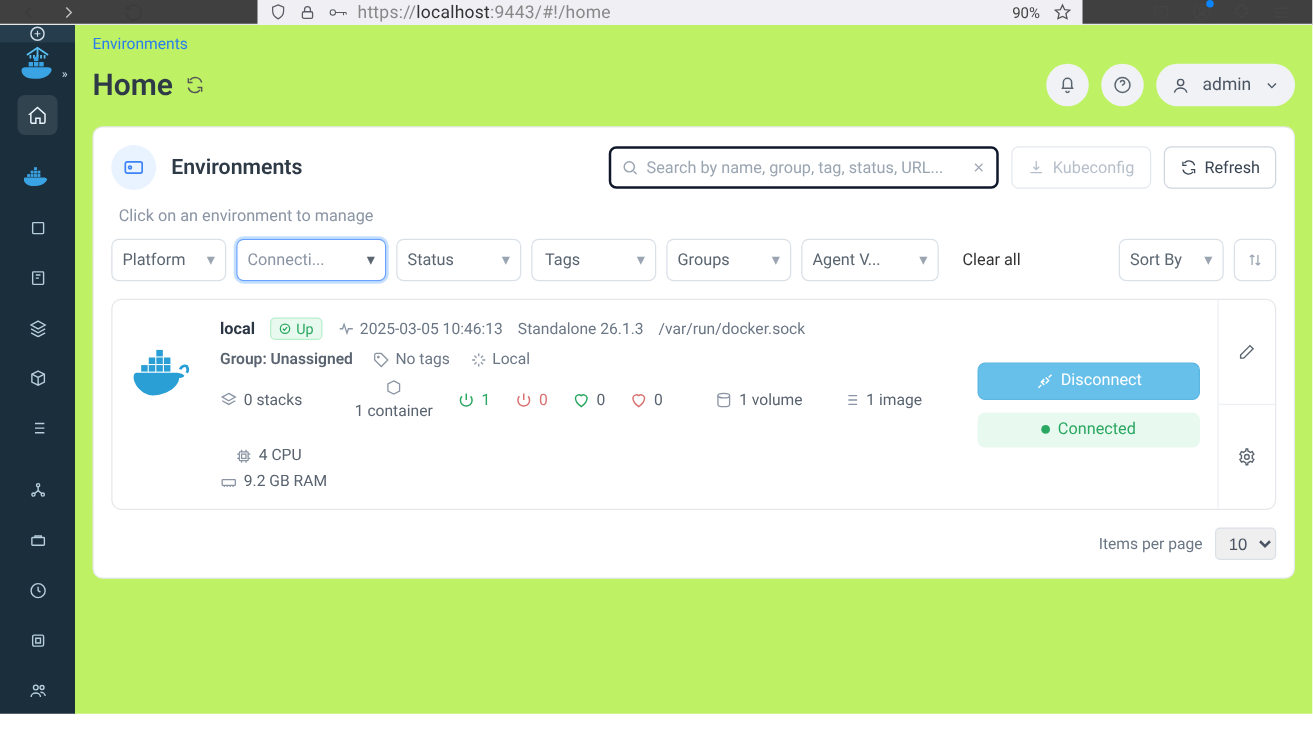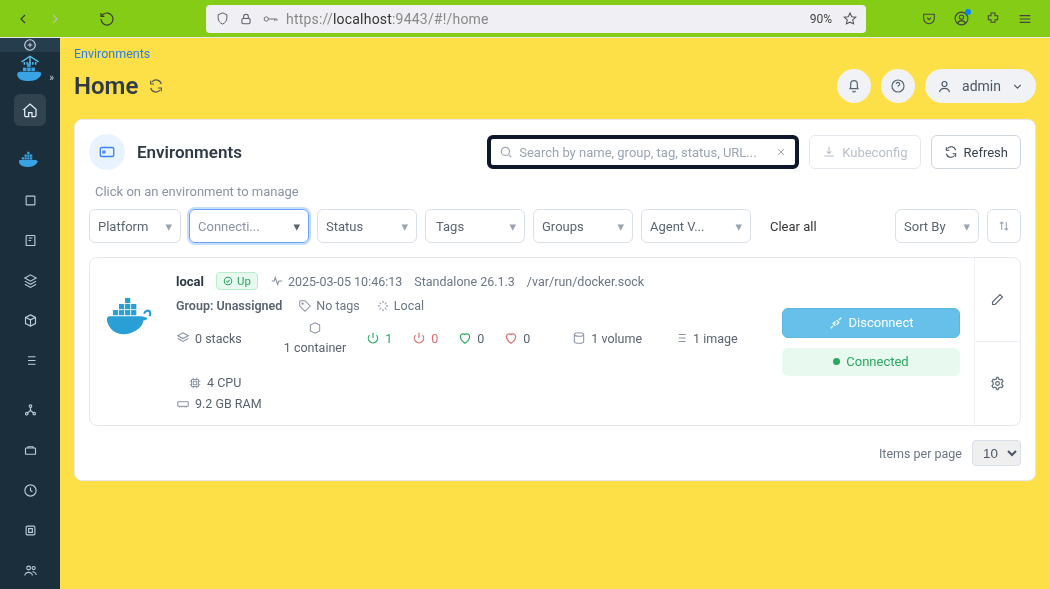--- a/index.html
+++ b/index.html
@@ -1,20 +1,20 @@
 <!DOCTYPE html>
 <html><head>
 <meta charset="utf-8">
 <style>
   * { box-sizing: border-box; margin: 0; padding: 0; }
   html, body { width: 1050px; height: 589px; overflow: hidden; font-family: -apple-system, BlinkMacSystemFont, "Segoe UI", Roboto, sans-serif; font-size: 13px; color: #333; }
   svg { display: block; }
 
   
-  .browser-bar { height: 38px; display: flex; align-items: center; padding: 0 10px; background: #84cc16; border-bottom: 1px solid #e8e8e8; gap: 6px; }
+  .browser-bar { height: 20px; display: flex; align-items: center; padding: 0 10px; background: #404040; border-bottom: 1px solid #e8e8e8; gap: 6px; }
   .nav-btn { width: 26px; height: 26px; display: flex; align-items: center; justify-content: center; color: #3b3b3b; border-radius: 4px; }
   .nav-btn.disabled { color: #bdbdbd; }
   .url-bar { flex: 0 0 auto; width: 660px; height: 28px; margin-left: 80px; background: #f0f0f4; border-radius: 4px; display: flex; align-items: center; padding: 0 8px; gap: 8px; color: #777; }
   .url-bar .lock, .url-bar .shield, .url-bar .key { width:16px; height:16px; display:flex; align-items:center; justify-content:center; color:#5b5b66;}
   .url-text { font-size: 14px; letter-spacing: 0.2px; color:#888;}
   .url-text .host { color:#333; }
   .url-right { margin-left: auto; display:flex; gap:10px; align-items:center; color:#555;}
   .zoom { font-size:12px; color:#444; }
   .star { font-size:16px; color:#555;}
   .chrome-right { margin-left: auto; display: flex; gap: 14px; align-items: center; padding-right:6px;}
@@ -27,37 +27,37 @@
   .sidebar .top-expand { width:100%; height:35px; background:#263d4d; display:flex;align-items:center;justify-content:center;}
   .sidebar .brand { width:100%; height:58px; display:flex;align-items:center;justify-content:center; position:relative;}
   .brand-chevron { position:absolute; right:6px; top:20px; color:#c5d6e0; font-size:10px;}
   .side-icons { display:flex; flex-direction:column; align-items:center; gap:0; width:100%; margin-top:4px;}
   .side-btn { width:32px;height:32px; margin:4px 0; display:flex;align-items:center;justify-content:center; border-radius:6px; color:#b7cedd;}
   .side-btn.active-home { background:#245; color:#e8f4fd; background:rgba(255,255,255,0.10);}
   .side-btn.docker-ico { color:#3da4e9; }
   .sidebar .spacer { flex:1;}
   .side-bottom { width:100%; display:flex; flex-direction:column; align-items:center; padding-bottom:4px;}
 
-  .content { flex:1; background:#fde047; overflow:auto; padding:0;}
+  .content { flex:1; background:#bef264; overflow:auto; padding:0;}
   .breadcrumb { padding: 8px 14px 4px; font-size:12.5px; }
   .breadcrumb a { color:#2a7cec; text-decoration:none; }
 
   .page-head { display:flex; align-items:center; padding: 4px 14px 16px; }
   .page-title { font-size:24px; font-weight:600; color:#2e3a46; display:flex;align-items:center;gap:10px;}
   .refresh-ico { color:#555; font-size:16px; }
   .head-right { margin-left:auto; display:flex; align-items:center; gap:10px;}
   .circle-btn { width:34px;height:34px;border-radius:50%;background:#f0f2f5;display:flex;align-items:center;justify-content:center;color:#5a6570;}
   .user-pill { height:34px; background:#f0f2f5; border-radius:18px; display:flex;align-items:center; padding:0 12px; gap:10px; color:#4b5563; font-size:14px;}
 
   .panel { margin: 0 14px 14px 14px; border:1px solid #e6e8ec; border-radius:8px; background:#fff; padding:0; }
   .panel-head { display:flex; align-items:center; padding:14px 14px 14px 14px; gap:12px;}
   .env-icon-wrap { width:36px;height:36px;border-radius:18px;background:#e9f3ff; display:flex;align-items:center;justify-content:center; color:#3b82f6;}
   .panel-title { font-size:17px; font-weight:600; color:#2e3a46; }
   .panel-head-right { margin-left:auto; display:flex; gap:10px; align-items:center;}
-  .search-box { width:312px; height:34px; border:4px solid #0f172a; border-radius:6px; display:flex;align-items:center; padding:0 8px; color:#9aa5b1; font-size:13px; gap:6px;}
+  .search-box { width:312px; height:34px; border:2px solid #0f172a; border-radius:6px; display:flex;align-items:center; padding:0 8px; color:#9aa5b1; font-size:13px; gap:6px;}
   .search-box .x { margin-left:auto; color:#a0a8b4; }
   .btn { height:34px; border:1px solid #cfd6df; border-radius:6px; padding:0 12px; display:flex;align-items:center;gap:6px; font-size:13px; background:#fff; color:#3a4553;}
   .btn.outline { }
   .btn.disabled { color:#b7bfca; border-color:#e4e8ee;}
 
   .hint { padding: 0 20px 10px; color:#8a94a3; font-size:13px; }
 
   .filters { display:flex; gap:8px; padding:0 14px 14px; align-items:center;}
   .select { height:34px; border:1px solid #dae0e7; border-radius:6px; padding:0 8px; display:flex;align-items:center;justify-content:space-between; color:#5a6570; font-size:13px; gap:6px;}
   .select .caret { color:#9aa5b1; }

